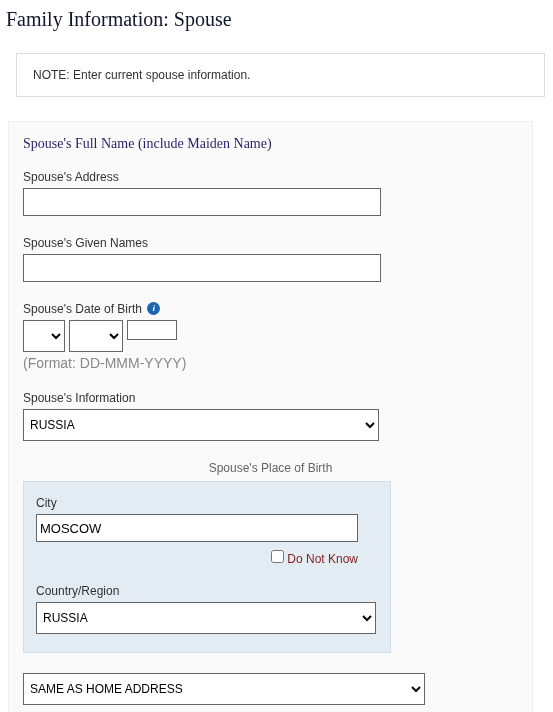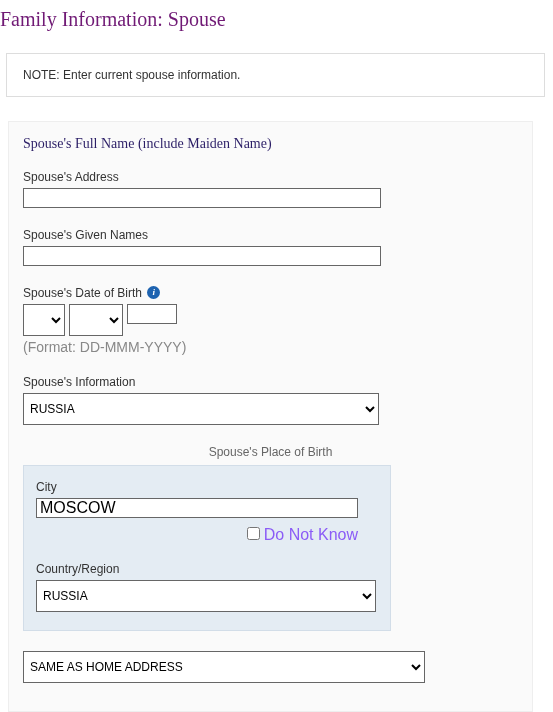--- a/index.html
+++ b/index.html
@@ -6,29 +6,29 @@
   body {
     font-family: Arial, Helvetica, sans-serif;
     font-size: 12px;
     color: #333;
     background: #fff;
     width: 553px;
   }
   .page-title {
     font-family: Georgia, 'Times New Roman', serif;
     font-size: 20px;
-    color: #701a75;
+    color: #0f172a;
     font-weight: normal;
-    padding: 8px 0 12px 0;
+    padding: 8px 0 12px 6px;
   }
   .note-box {
     border: 1px solid #ddd;
     background: #fff;
     padding: 14px 16px;
-    margin: 10px 8px 24px 6px;
+    margin: 10px 8px 24px 16px;
     font-size: 12px;
     color: #333;
   }
   .form-section {
     border: 1px solid #eee;
     background: #fafafa;
     margin: 0 20px 14px 8px;
     padding: 14px 14px 28px 14px;
   }
   .section-title {
@@ -39,23 +39,23 @@
   }
   .field-group { margin-bottom: 20px; }
   .field-label {
     font-size: 12px;
     color: #333;
     margin-bottom: 4px;
     display: block;
   }
   .text-input {
     border: 1px solid #666;
-    height: 20px;
+    height: 28px;
     padding: 1px 3px;
-    font-size: 16px;
+    font-size: 13px;
     background: #fff;
   }
   .w-wide { width: 358px; }
   .w-city { width: 322px; }
   .w-nat { width: 356px; }
   .w-addr { width: 402px; }
   .select-box {
     border: 1px solid #666;
     height: 32px;
     font-size: 12px;
@@ -88,21 +88,21 @@
   }
   .pob-box {
     background: #e4ecf3;
     border: 1px solid #d2dde8;
     padding: 14px 12px 18px 12px;
     margin-top: 6px;
     width: 368px;
   }
   .pob-label { color: #666; font-size: 12px; margin-bottom: 6px; text-align: center; }
   .dnk-row { text-align: right; width: 322px; margin-top: 8px; margin-bottom: 18px; }
-  .dnk-row label { font-size: 16px; color: #8b5cf6; }
+  .dnk-row label { font-size: 12px; color: #7f1d1d; }
   .button-row {
     display: flex;
     gap: 4px;
     padding: 0 8px 8px 22px;
   }
   .red-btn {
     background: #b31b1b;
     color: #fff;
     border: none;
     height: 18px;

